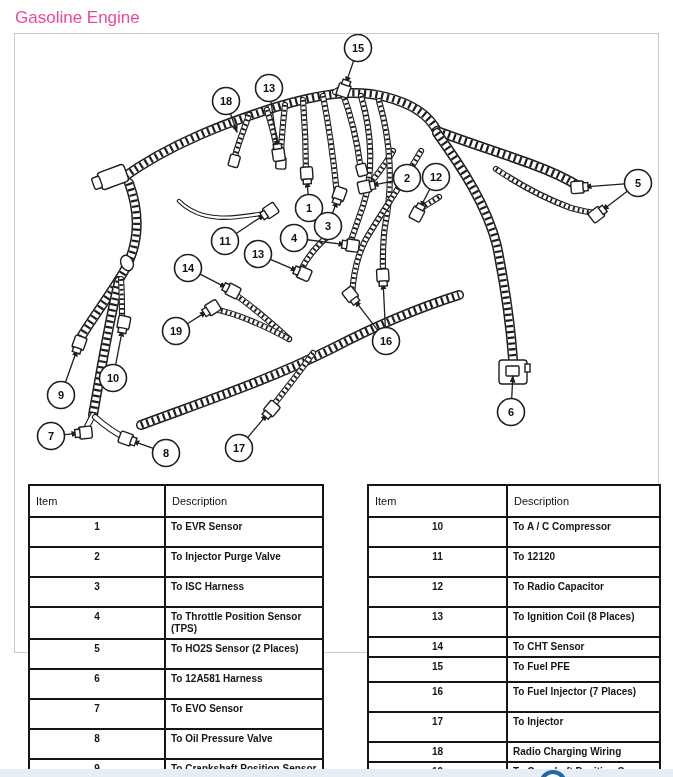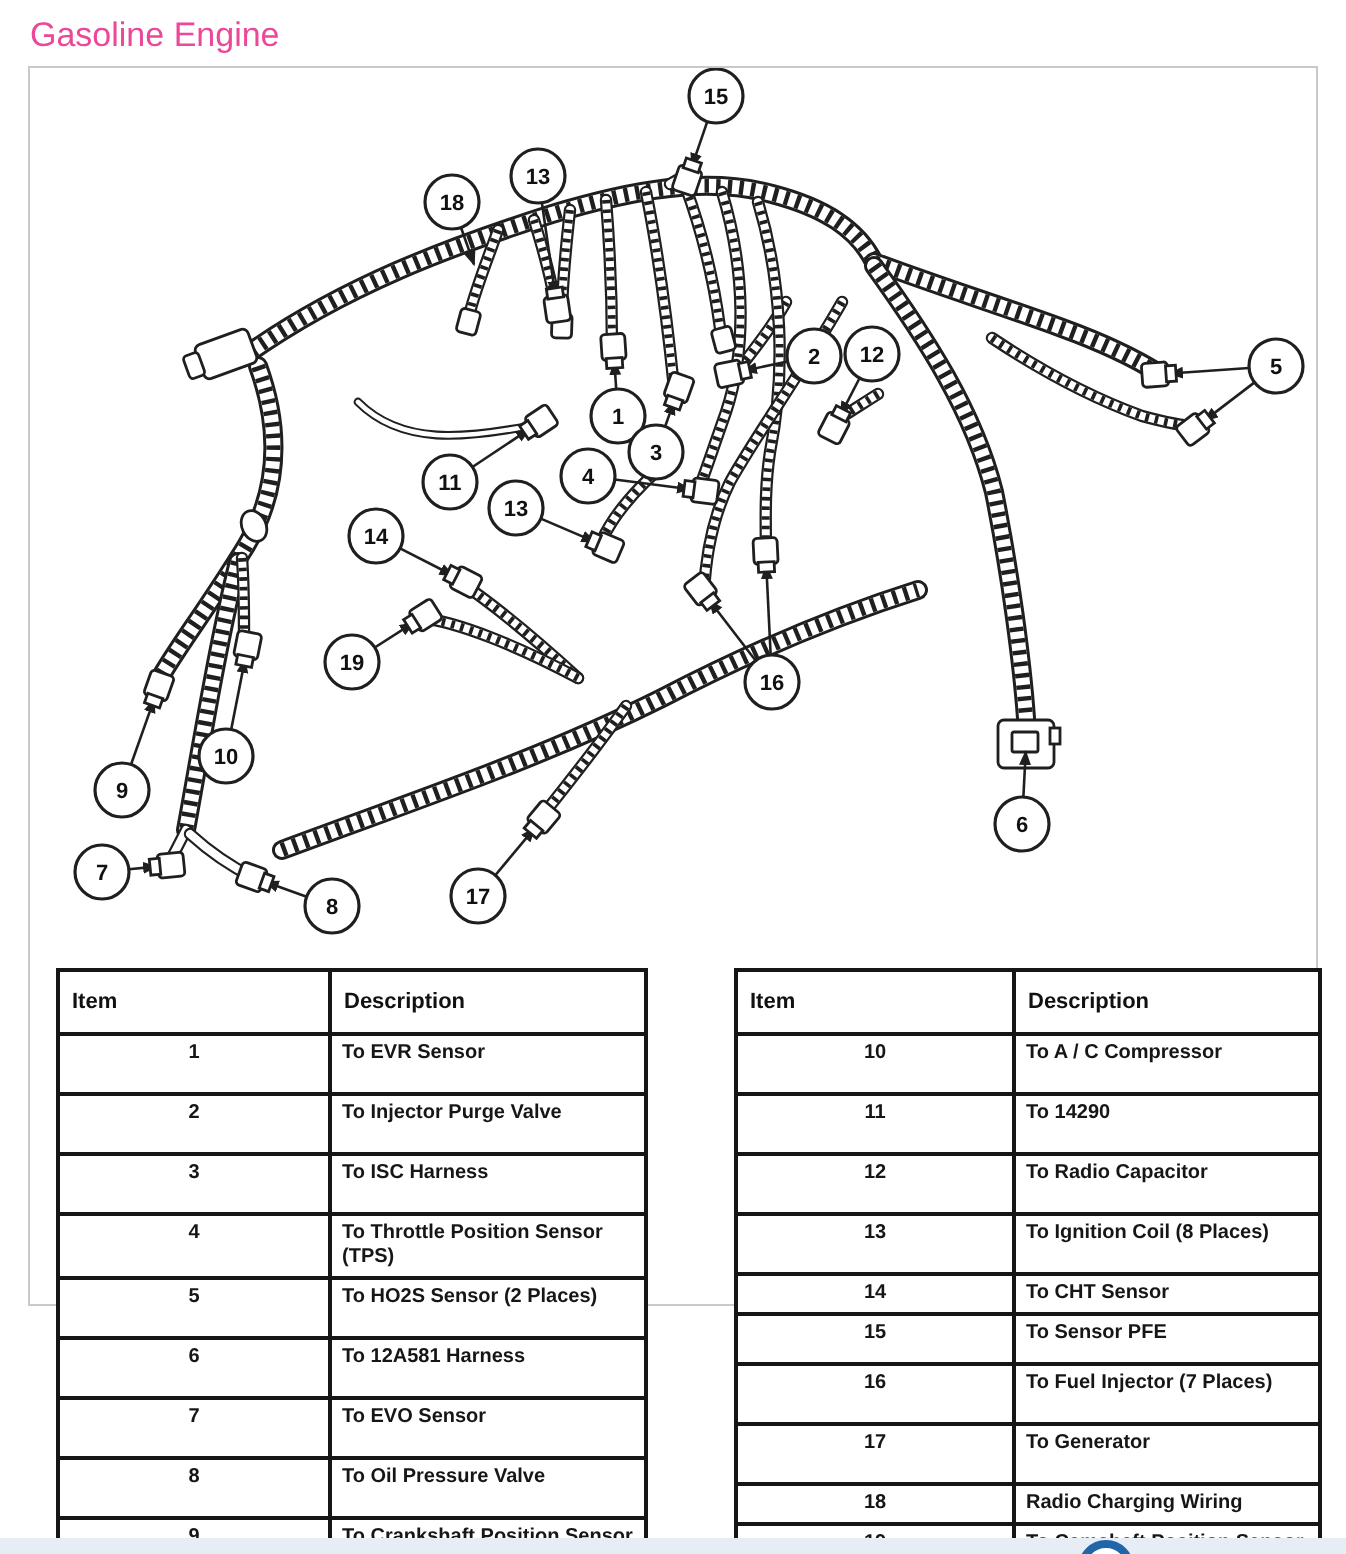--- a/index.html
+++ b/index.html
@@ -31,21 +31,21 @@
   .callout-circle{fill:#ffffff;stroke:#1f1f1f;stroke-width:1.6}
   .callout-num{font:bold 11px "Liberation Sans",sans-serif;fill:#111;text-anchor:middle}
   
   .tables-wrap{position:absolute;left:0;top:450px;width:645px;}
   table.parts{
     border-collapse:collapse;background:#fff;table-layout:fixed;
     font-family:"Liberation Sans",sans-serif;
   }
   table.parts,table.parts th,table.parts td{border:2px solid #161616;}
   table.parts th{
-    font-size:11px;font-weight:bold;color:#111;text-align:left;
+    font-size:11px;font-weight:normal;color:#111;text-align:left;
     padding:2px 6px;height:26px;vertical-align:middle;
   }
   table.parts td{
     font-size:10px;font-weight:bold;color:#161616;line-height:12px;
     padding:3px 5px;vertical-align:top;height:22px;
   }
   table.parts td.item-cell{text-align:center;}
   #table-left{position:absolute;left:13px;top:0;width:296px;}
   #table-right{position:absolute;left:352px;top:0;width:294px;}
   #table-left col.c-item{width:136px;}
@@ -461,45 +461,45 @@
             <th>Description</th>
           </tr>
         </thead>
         <tbody>
           <tr>
             <td class="item-cell">10</td>
             <td class="desc-cell">To A / C Compressor</td>
           </tr>
           <tr>
             <td class="item-cell">11</td>
-            <td class="desc-cell">To 14290</td>
+            <td class="desc-cell">To 12120</td>
           </tr>
           <tr>
             <td class="item-cell">12</td>
             <td class="desc-cell">To Radio Capacitor</td>
           </tr>
           <tr>
             <td class="item-cell">13</td>
             <td class="desc-cell">To Ignition Coil (8 Places)</td>
           </tr>
           <tr>
             <td class="item-cell">14</td>
             <td class="desc-cell">To CHT Sensor</td>
           </tr>
           <tr>
             <td class="item-cell">15</td>
-            <td class="desc-cell">To Sensor PFE</td>
+            <td class="desc-cell">To Fuel PFE</td>
           </tr>
           <tr>
             <td class="item-cell">16</td>
             <td class="desc-cell">To Fuel Injector (7 Places)</td>
           </tr>
           <tr>
             <td class="item-cell">17</td>
-            <td class="desc-cell">To Generator</td>
+            <td class="desc-cell">To Injector</td>
           </tr>
           <tr>
             <td class="item-cell">18</td>
             <td class="desc-cell">Radio Charging Wiring</td>
           </tr>
           <tr>
             <td class="item-cell">19</td>
             <td class="desc-cell">To Camshaft Position Sensor</td>
           </tr>
         </tbody>

